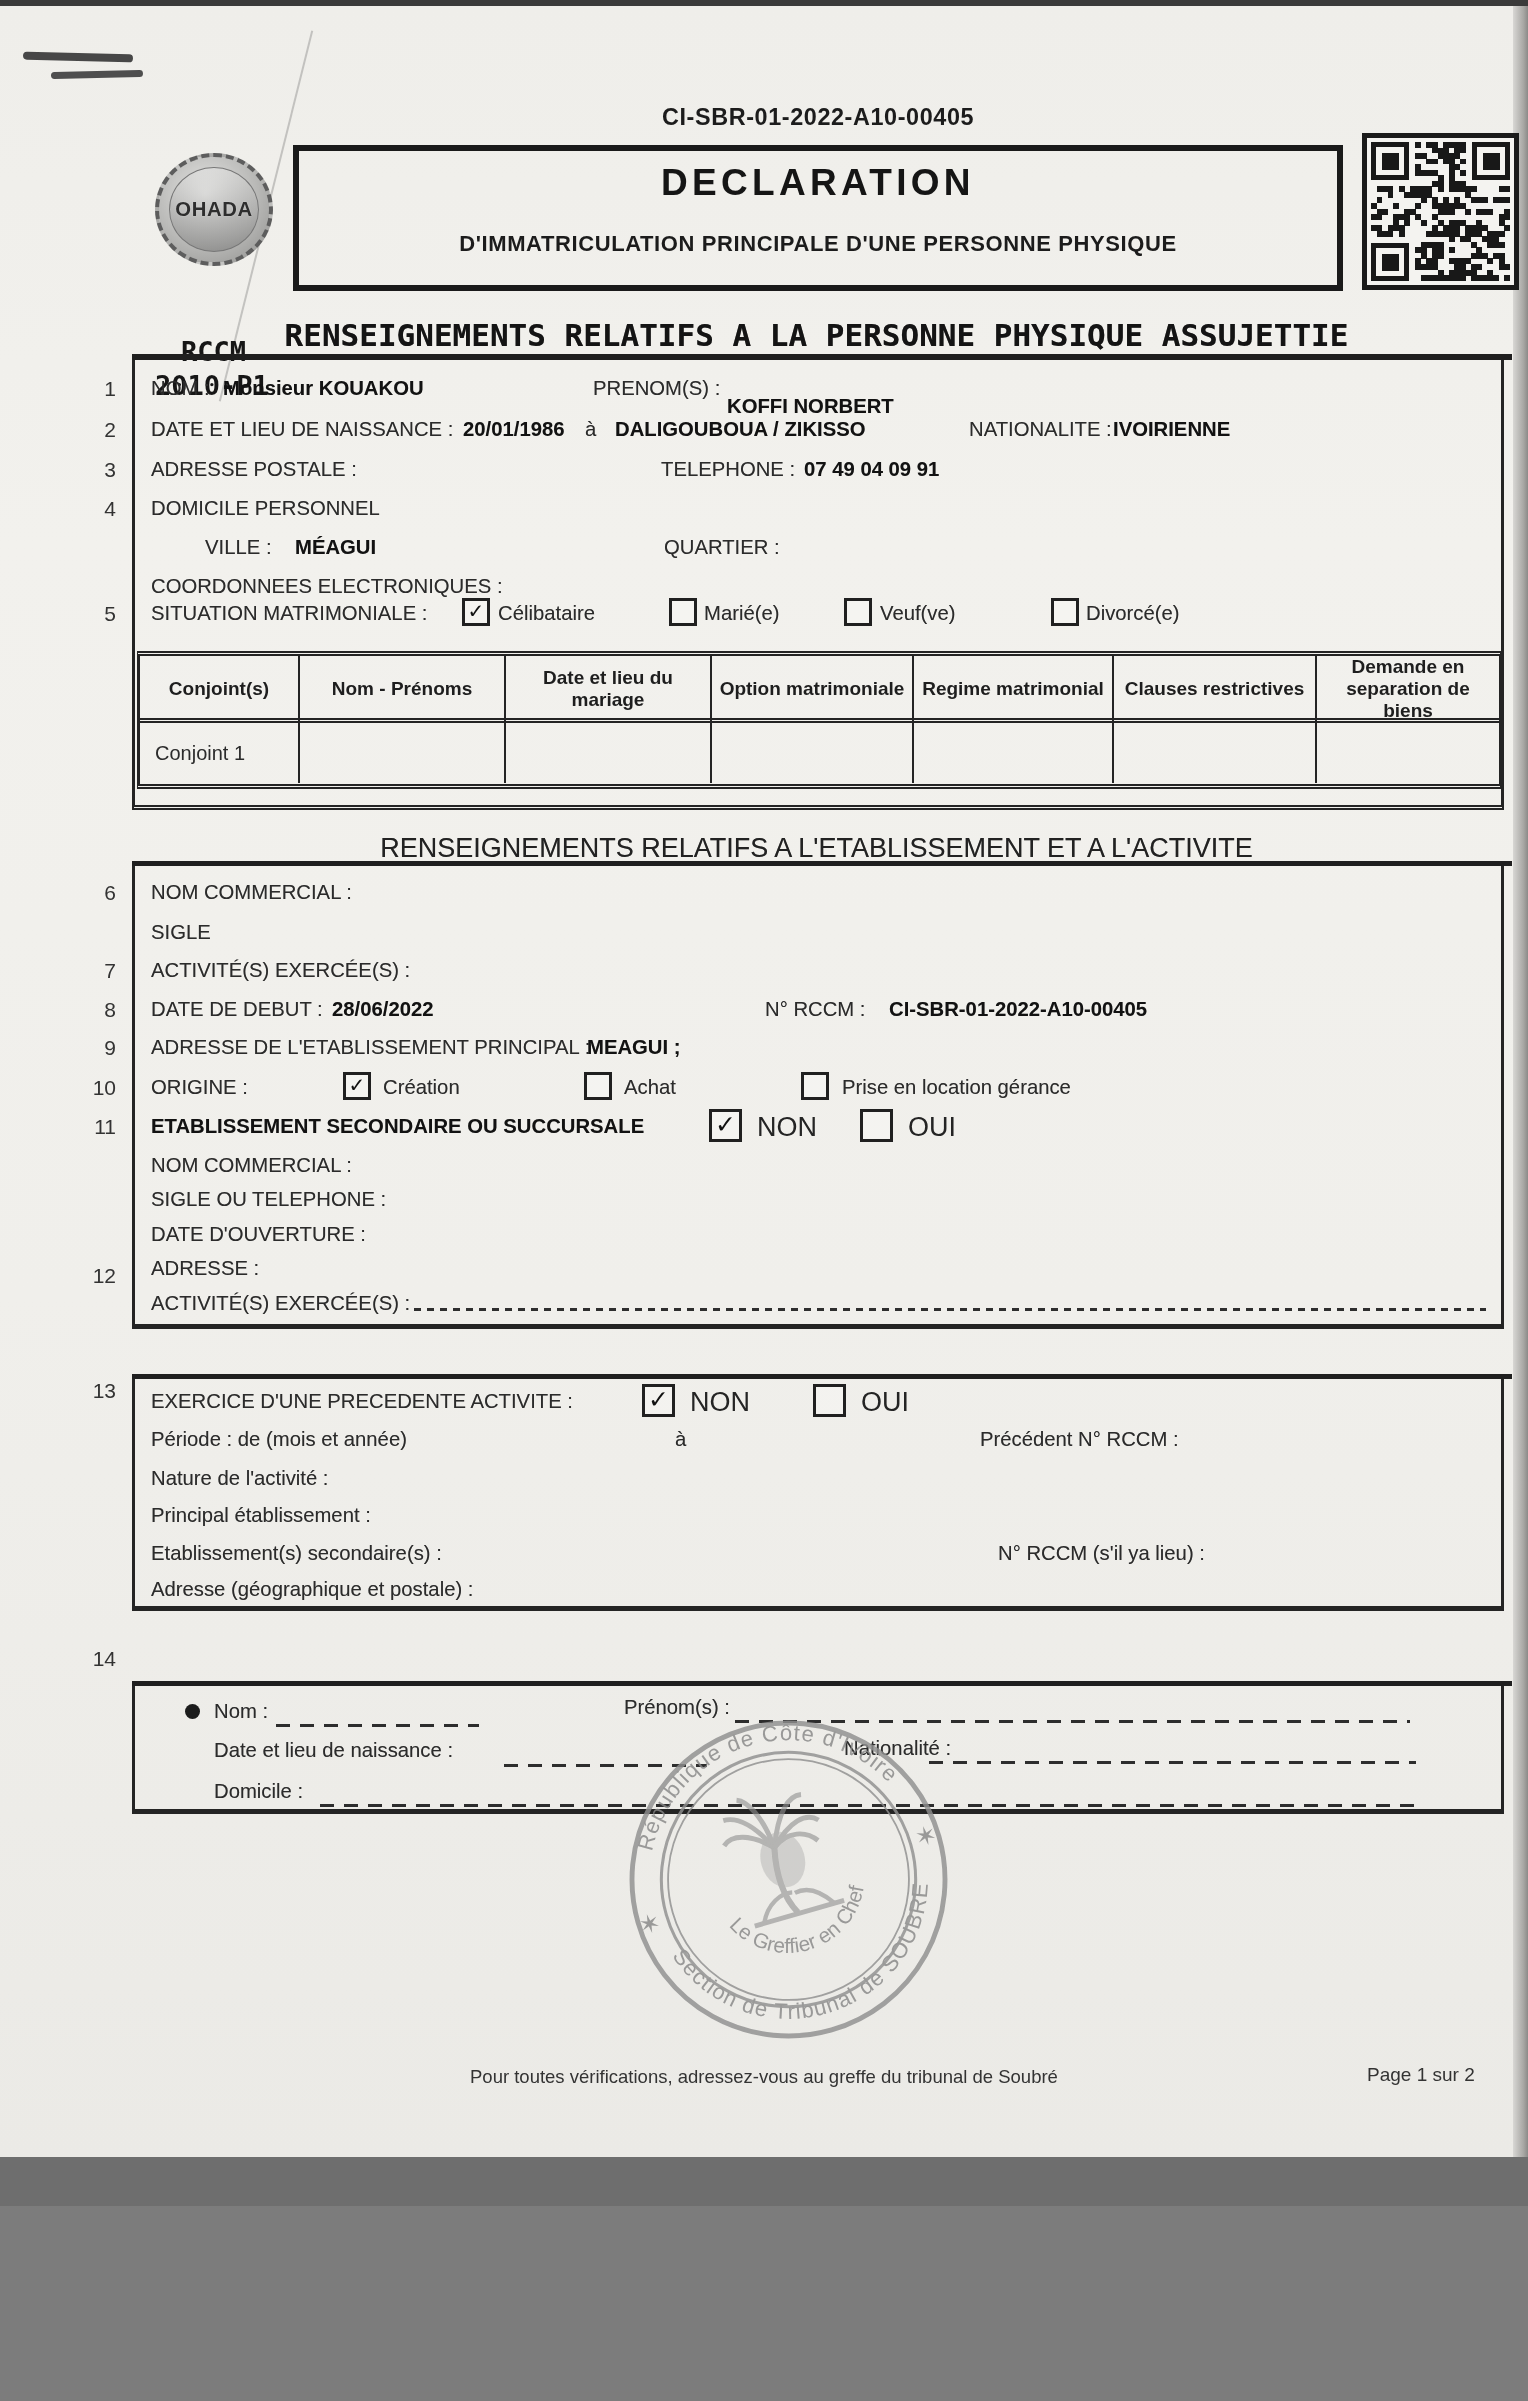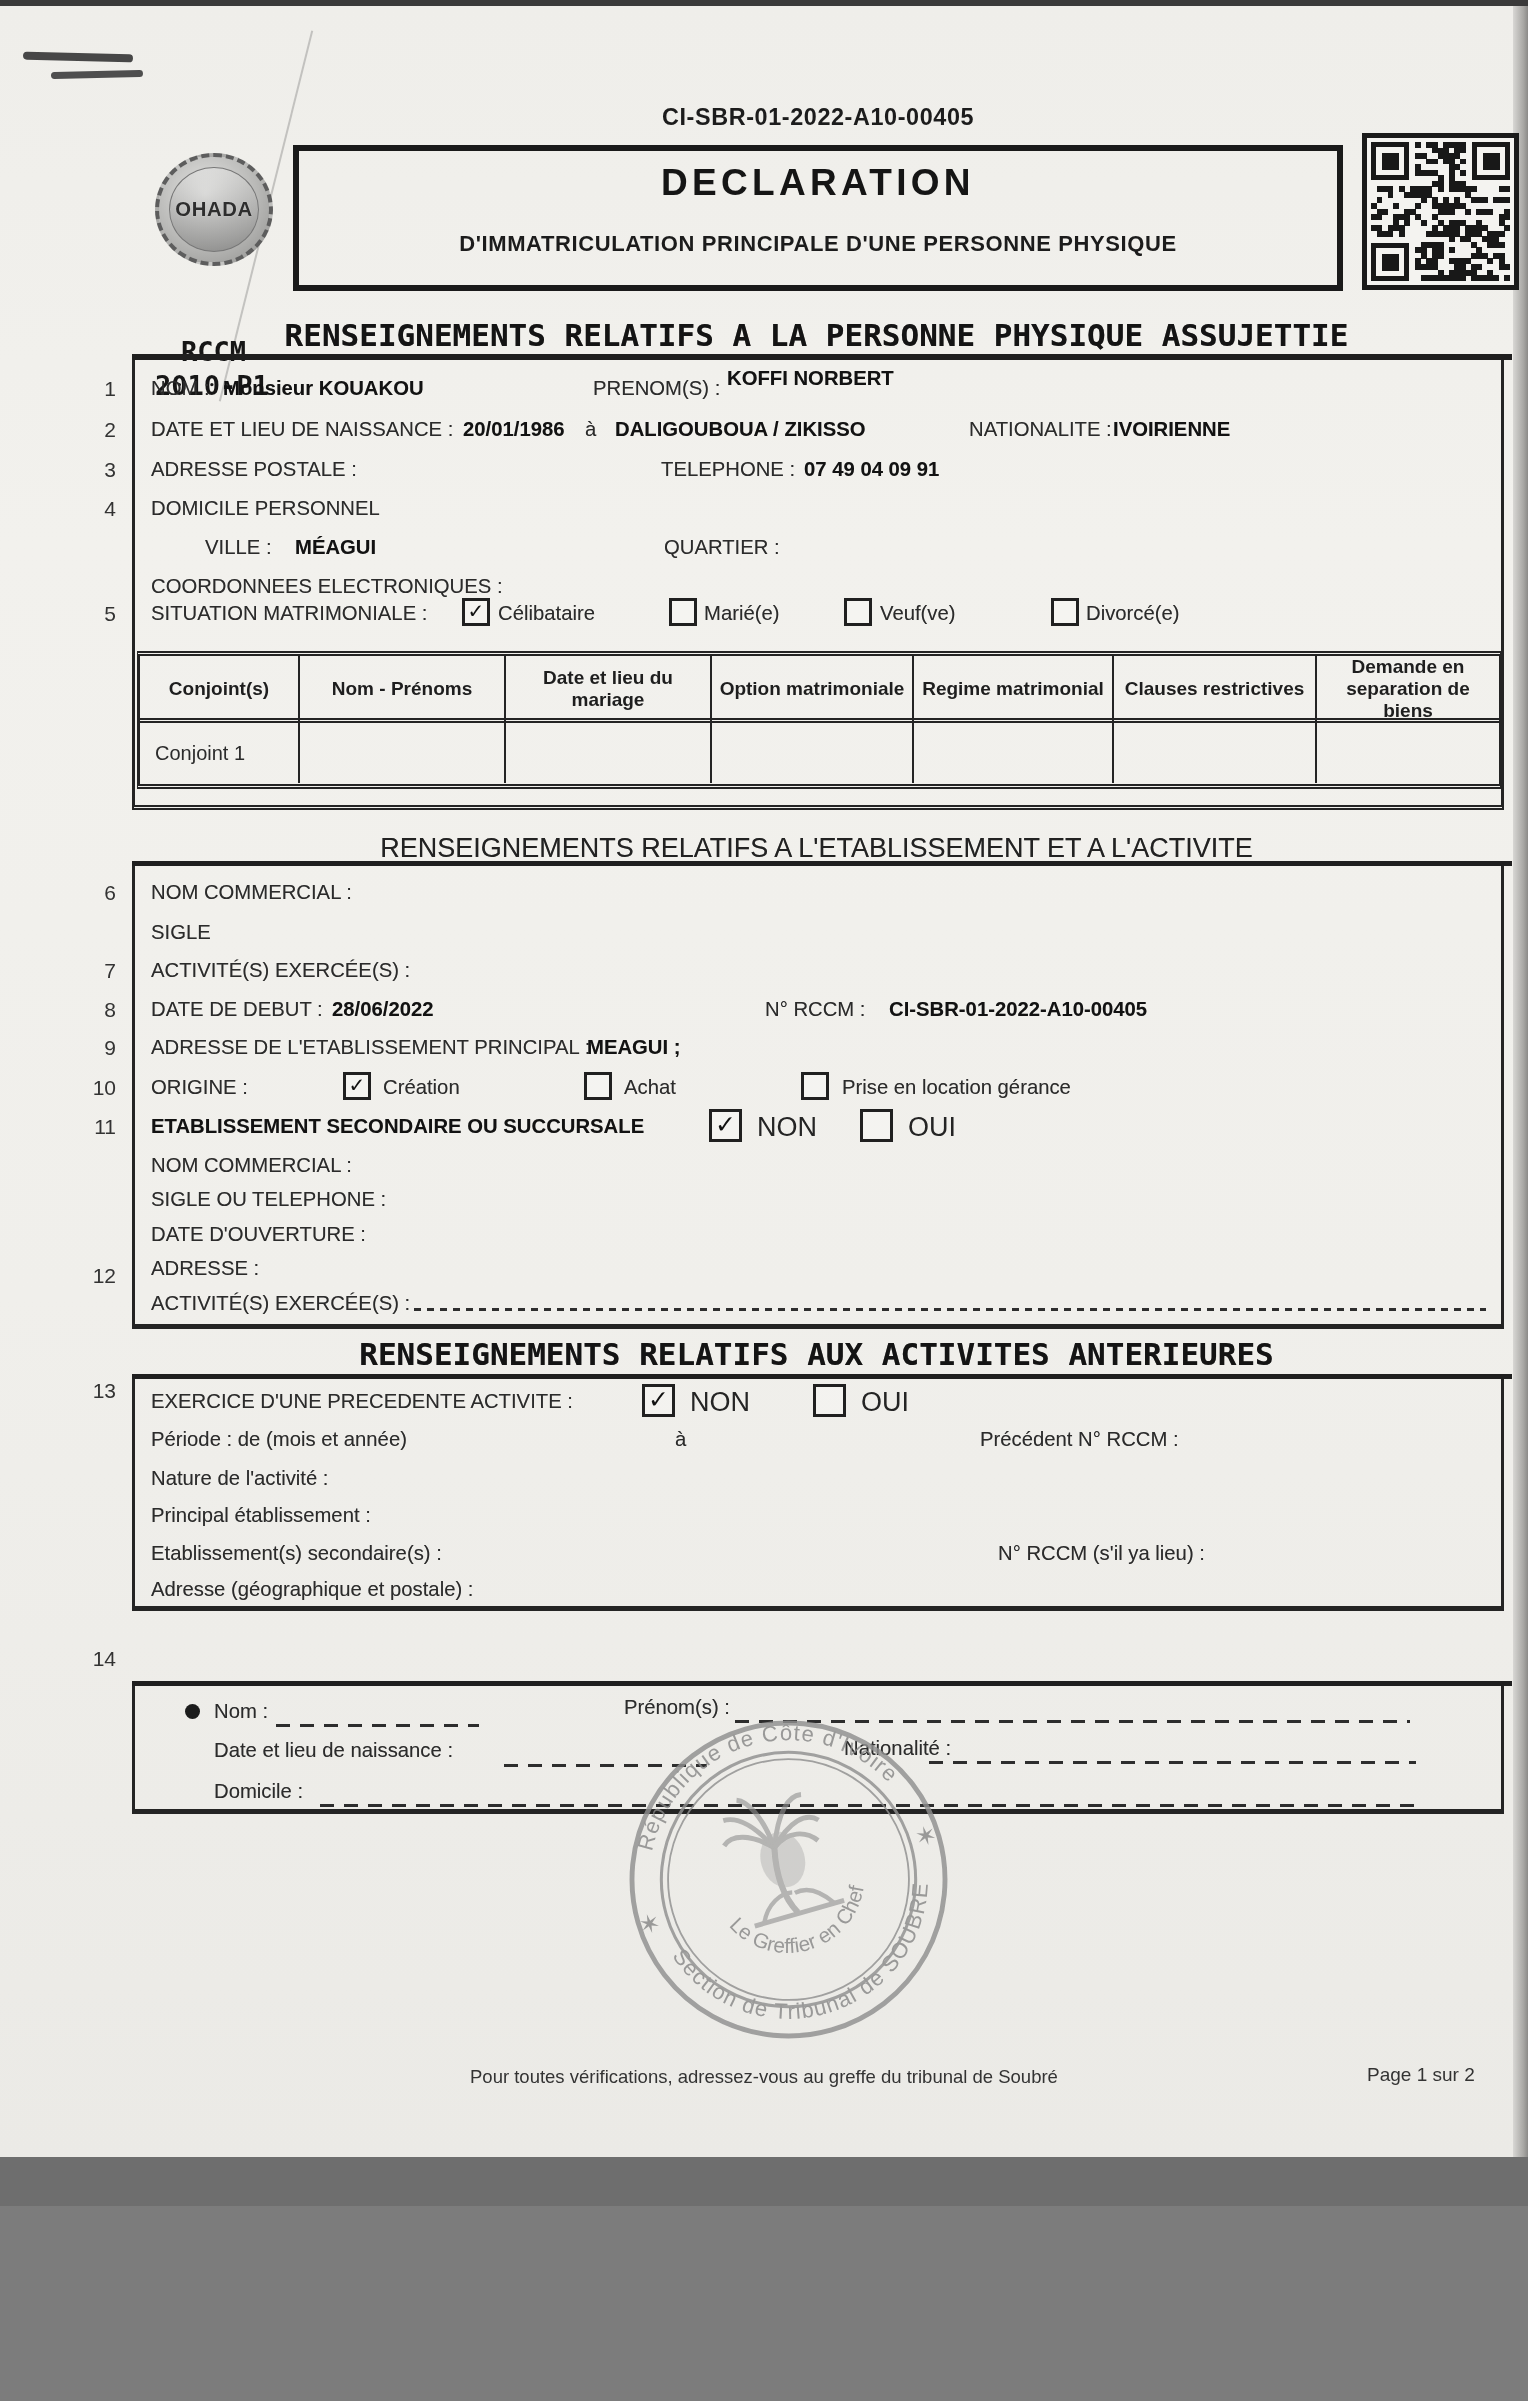--- a/index.html
+++ b/index.html
@@ -335,21 +335,21 @@
     <div class="num" style="top:1379px">13</div>
     <div class="num" style="top:1647px">14</div>
 
     <div class="abs t-mono" style="left:132px;top:317px;width:1369px">RENSEIGNEMENTS RELATIFS A LA PERSONNE PHYSIQUE ASSUJETTIE</div>
     <div class="hr" style="left:132px;top:354px;width:1380px;height:5.5px"></div>
     <div class="obox dbl" style="left:132px;top:360px;width:1366px;height:445px"></div>
 
     <span class="abs lbl" style="left:151px;top:377px">NOM :</span>
     <span class="abs lbl val" style="left:223px;top:377px">Monsieur KOUAKOU</span>
     <span class="abs lbl" style="left:593px;top:377px">PRENOM(S) :</span>
-    <span class="abs lbl val" style="left:727px;top:367px">KOFFI  NORBERT</span>
+    <span class="abs lbl val" style="left:727px;top:395px">KOFFI  NORBERT</span>
 
     <span class="abs lbl" style="left:151px;top:418px">DATE ET LIEU DE NAISSANCE :</span>
     <span class="abs lbl val" style="left:463px;top:418px">20/01/1986</span>
     <span class="abs lbl" style="left:585px;top:418px">à</span>
     <span class="abs lbl val" style="left:615px;top:418px">DALIGOUBOUA / ZIKISSO</span>
     <span class="abs lbl" style="left:969px;top:418px">NATIONALITE :</span>
     <span class="abs lbl val" style="left:1113px;top:418px">IVOIRIENNE</span>
 
     <span class="abs lbl" style="left:151px;top:458px">ADRESSE POSTALE :</span>
     <span class="abs lbl" style="left:661px;top:458px">TELEPHONE :</span>
@@ -420,21 +420,20 @@
     <span class="cb lg" style="left:860px;top:1109px"></span>
     <span class="abs big" style="left:908px;top:1112px">OUI</span>
 
     <span class="abs lbl" style="left:151px;top:1154px">NOM COMMERCIAL :</span>
     <span class="abs lbl" style="left:151px;top:1188px">SIGLE OU TELEPHONE :</span>
     <span class="abs lbl" style="left:151px;top:1223px">DATE D'OUVERTURE :</span>
     <span class="abs lbl" style="left:151px;top:1257px">ADRESSE :</span>
     <span class="abs lbl" style="left:151px;top:1292px">ACTIVITÉ(S) EXERCÉE(S) :</span>
     <div class="dots" style="left:414px;top:1308px;width:1072px"></div>
 
-    <div class="abs t-mono" style="left:132px;top:1336px;width:1369px">RENSEIGNEMENTS RELATIFS AUX ACTIVITES ANTERIEURES</div>
     <div class="hr" style="left:132px;top:1374px;width:1380px;height:5px"></div>
     <div class="obox" style="left:132px;top:1379px;width:1366px;height:227px"></div>
 
     <span class="abs lbl" style="left:151px;top:1390px">EXERCICE D'UNE PRECEDENTE ACTIVITE :</span>
     <span class="cb lg" style="left:642px;top:1384px">✓</span>
     <span class="abs big" style="left:690px;top:1387px">NON</span>
     <span class="cb lg" style="left:813px;top:1384px"></span>
     <span class="abs big" style="left:861px;top:1387px">OUI</span>
 
     <span class="abs lbl" style="left:151px;top:1428px">Période : de (mois et année)</span>

